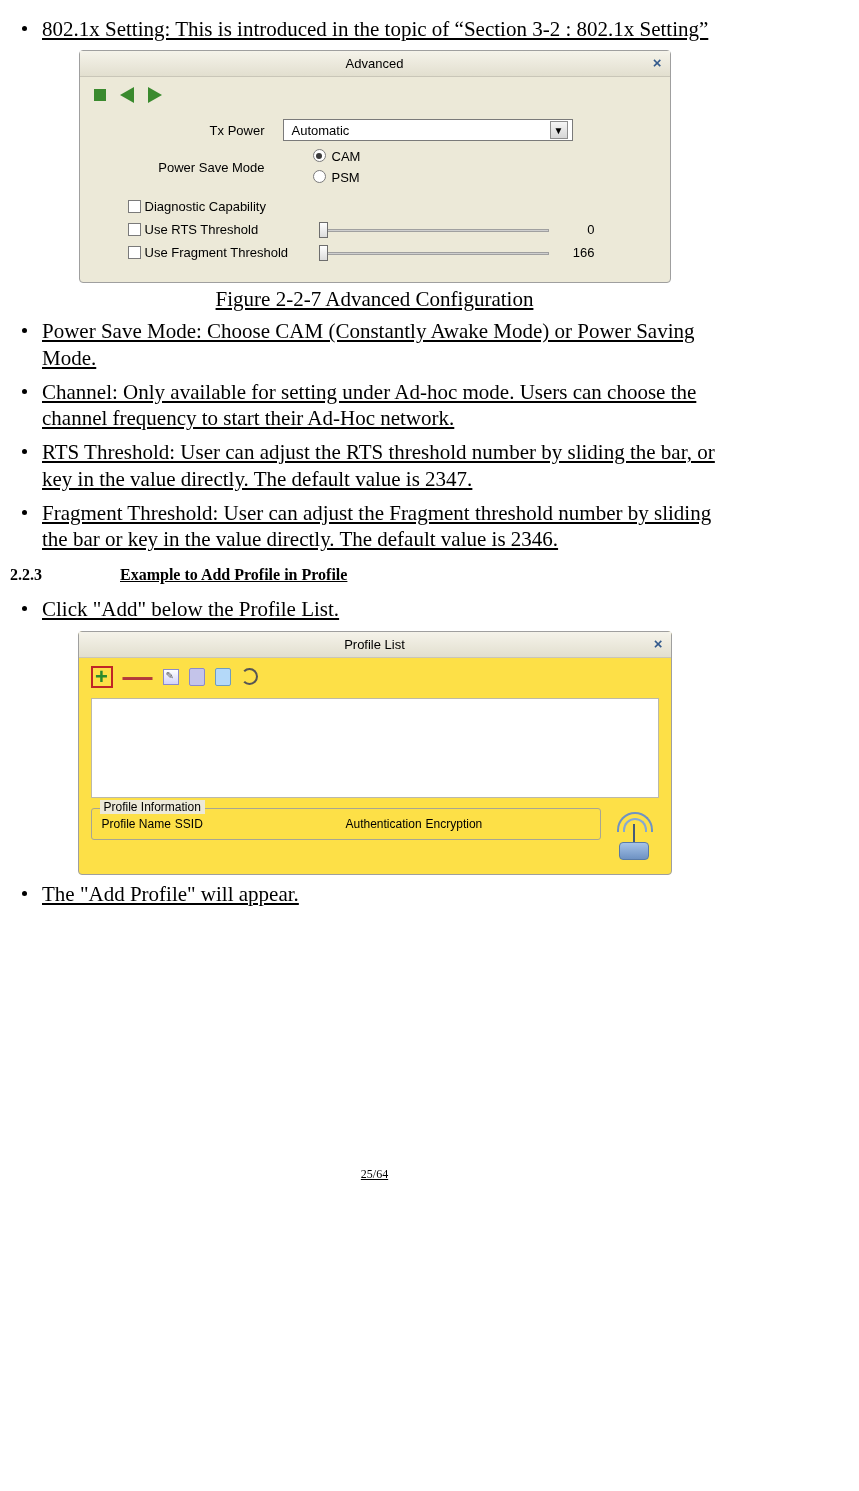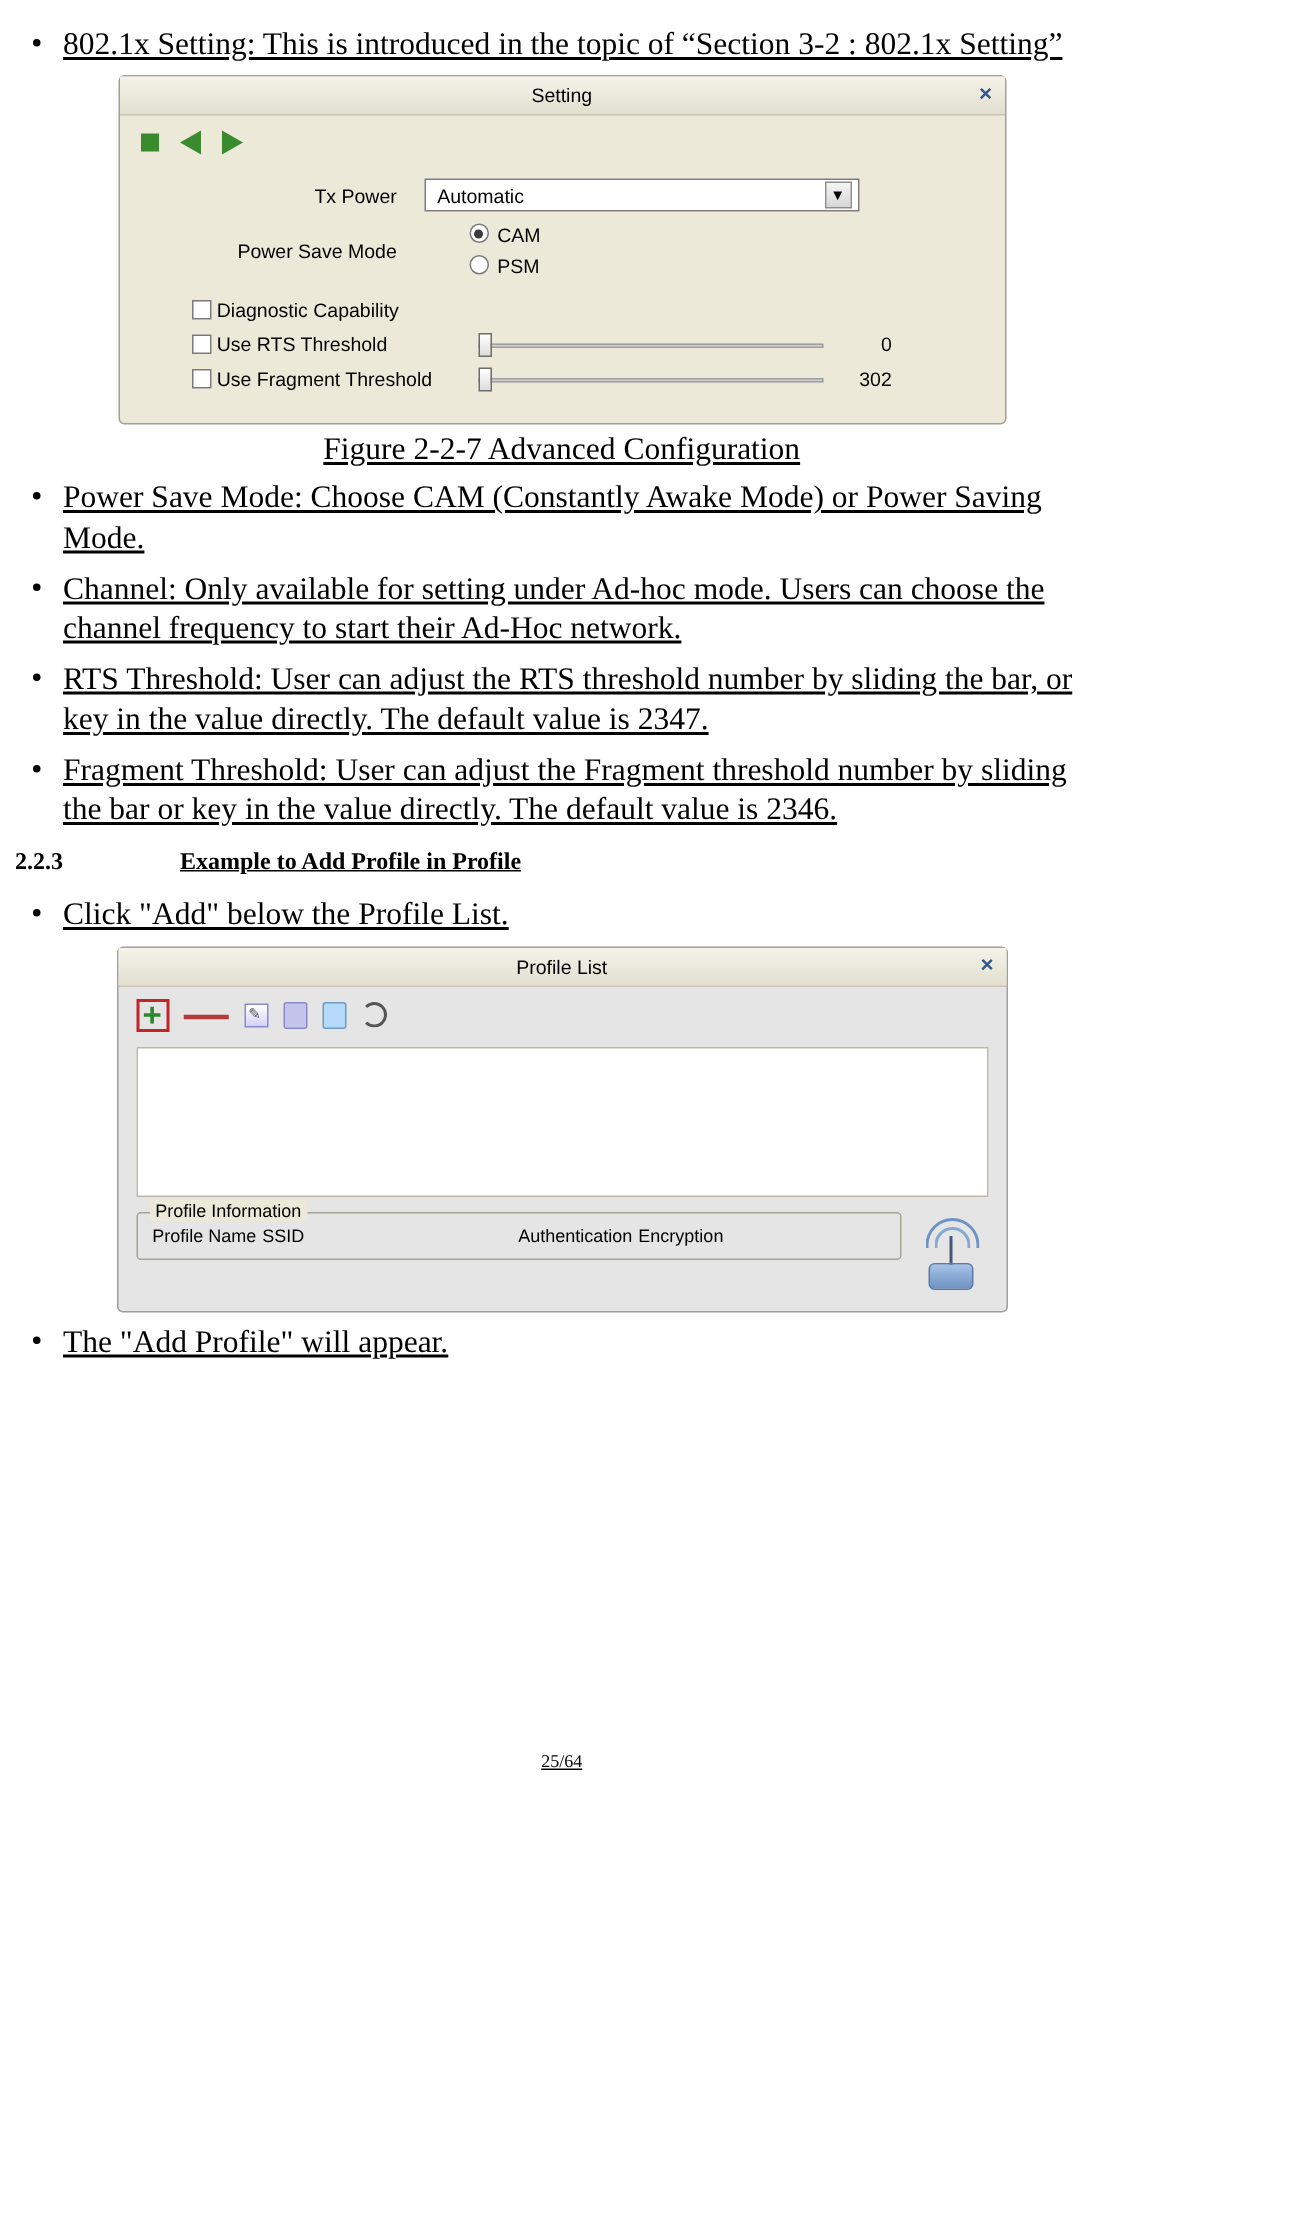--- a/index.html
+++ b/index.html
@@ -177,21 +177,21 @@
     position: absolute; top: -2px;
     width: 9px; height: 16px;
     background: linear-gradient(#fff,#dcdcdc);
     border: 1px solid #6d6d6d;
   }
   .valtxt { width: 36px; text-align: right; font-size: 13px; }
 
   
   .dlg2 {
     display: inline-block;
-    background: #e5e5e5;
+    background: #fde047;
     border: 1px solid #9f9f9f;
     border-radius: 4px;
     font-family: Tahoma, sans-serif;
     font-size: 13px;
     text-align: left;
     width: 594px;
   }
   .dlg2 .dlg-title { } 
   .tb2 {
     display: flex; align-items: center; gap: 10px;
@@ -271,21 +271,21 @@
 
 <div class="page">
 
   <ul class="top-list">
     <li>802.1x Setting: This is introduced in the topic of “Section 3-2 : 802.1x Setting”</li>
   </ul>
 
   <div class="fig-wrap">
     <div class="dlg">
       <div class="dlg-title">
-        <span>Setting</span>
+        <span>Advanced</span>
         <span class="close">×</span>
       </div>
       <div class="dlg-toolbar">
         <div class="tb-stop"></div>
         <div class="tb-left"></div>
         <div class="tb-right"></div>
       </div>
       <div class="dlg-body">
         <div class="row">
           <div class="lab1">Tx Power</div>
@@ -324,21 +324,21 @@
             </div>
           </div>
           <div class="chkrow">
             <span class="chk"></span>
             <span style="width:170px;">Use Fragment Threshold</span>
             <div class="slider-wrap">
               <div class="slider">
                 <div class="track"></div>
                 <div class="thumb" style="left:0px;"></div>
               </div>
-              <span class="valtxt">302</span>
+              <span class="valtxt">166</span>
             </div>
           </div>
         </div>
       </div>
     </div>
     <div class="fig-caption">Figure 2-2-7 Advanced Configuration</div>
   </div>
 
   <ul class="top-list">
     <li>Power Save Mode: Choose CAM (Constantly Awake Mode) or Power Saving Mode.</li>

